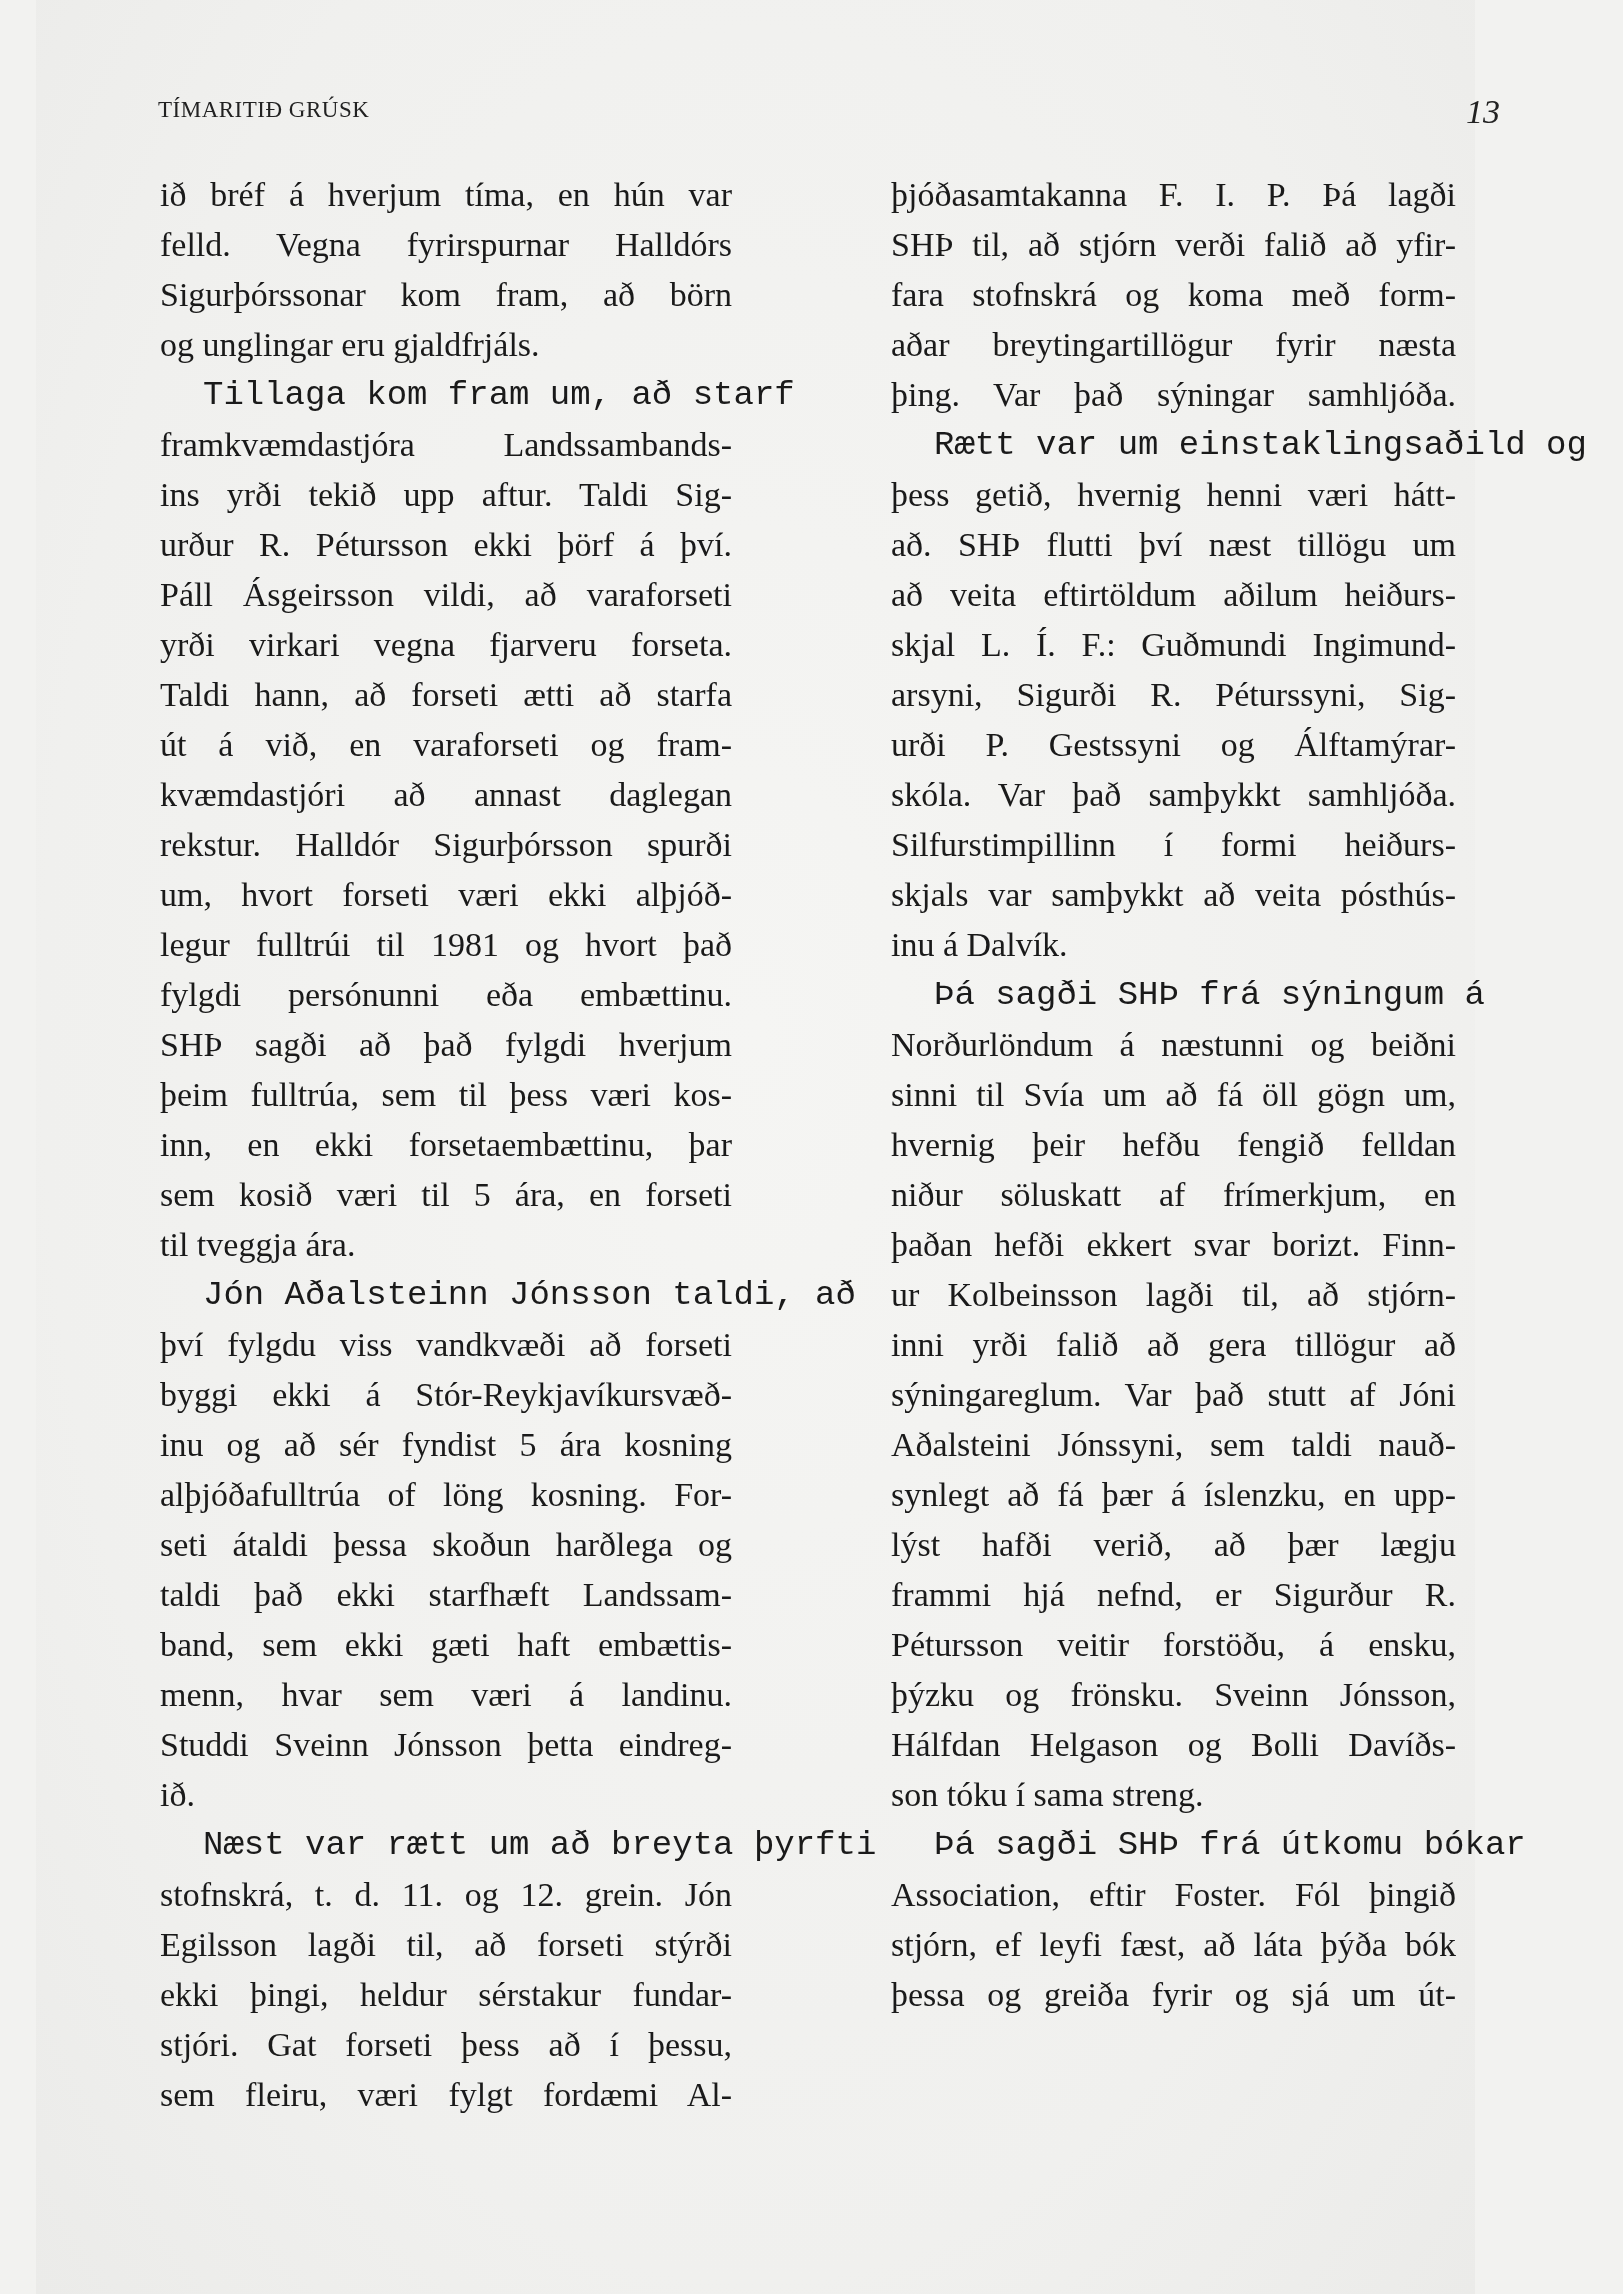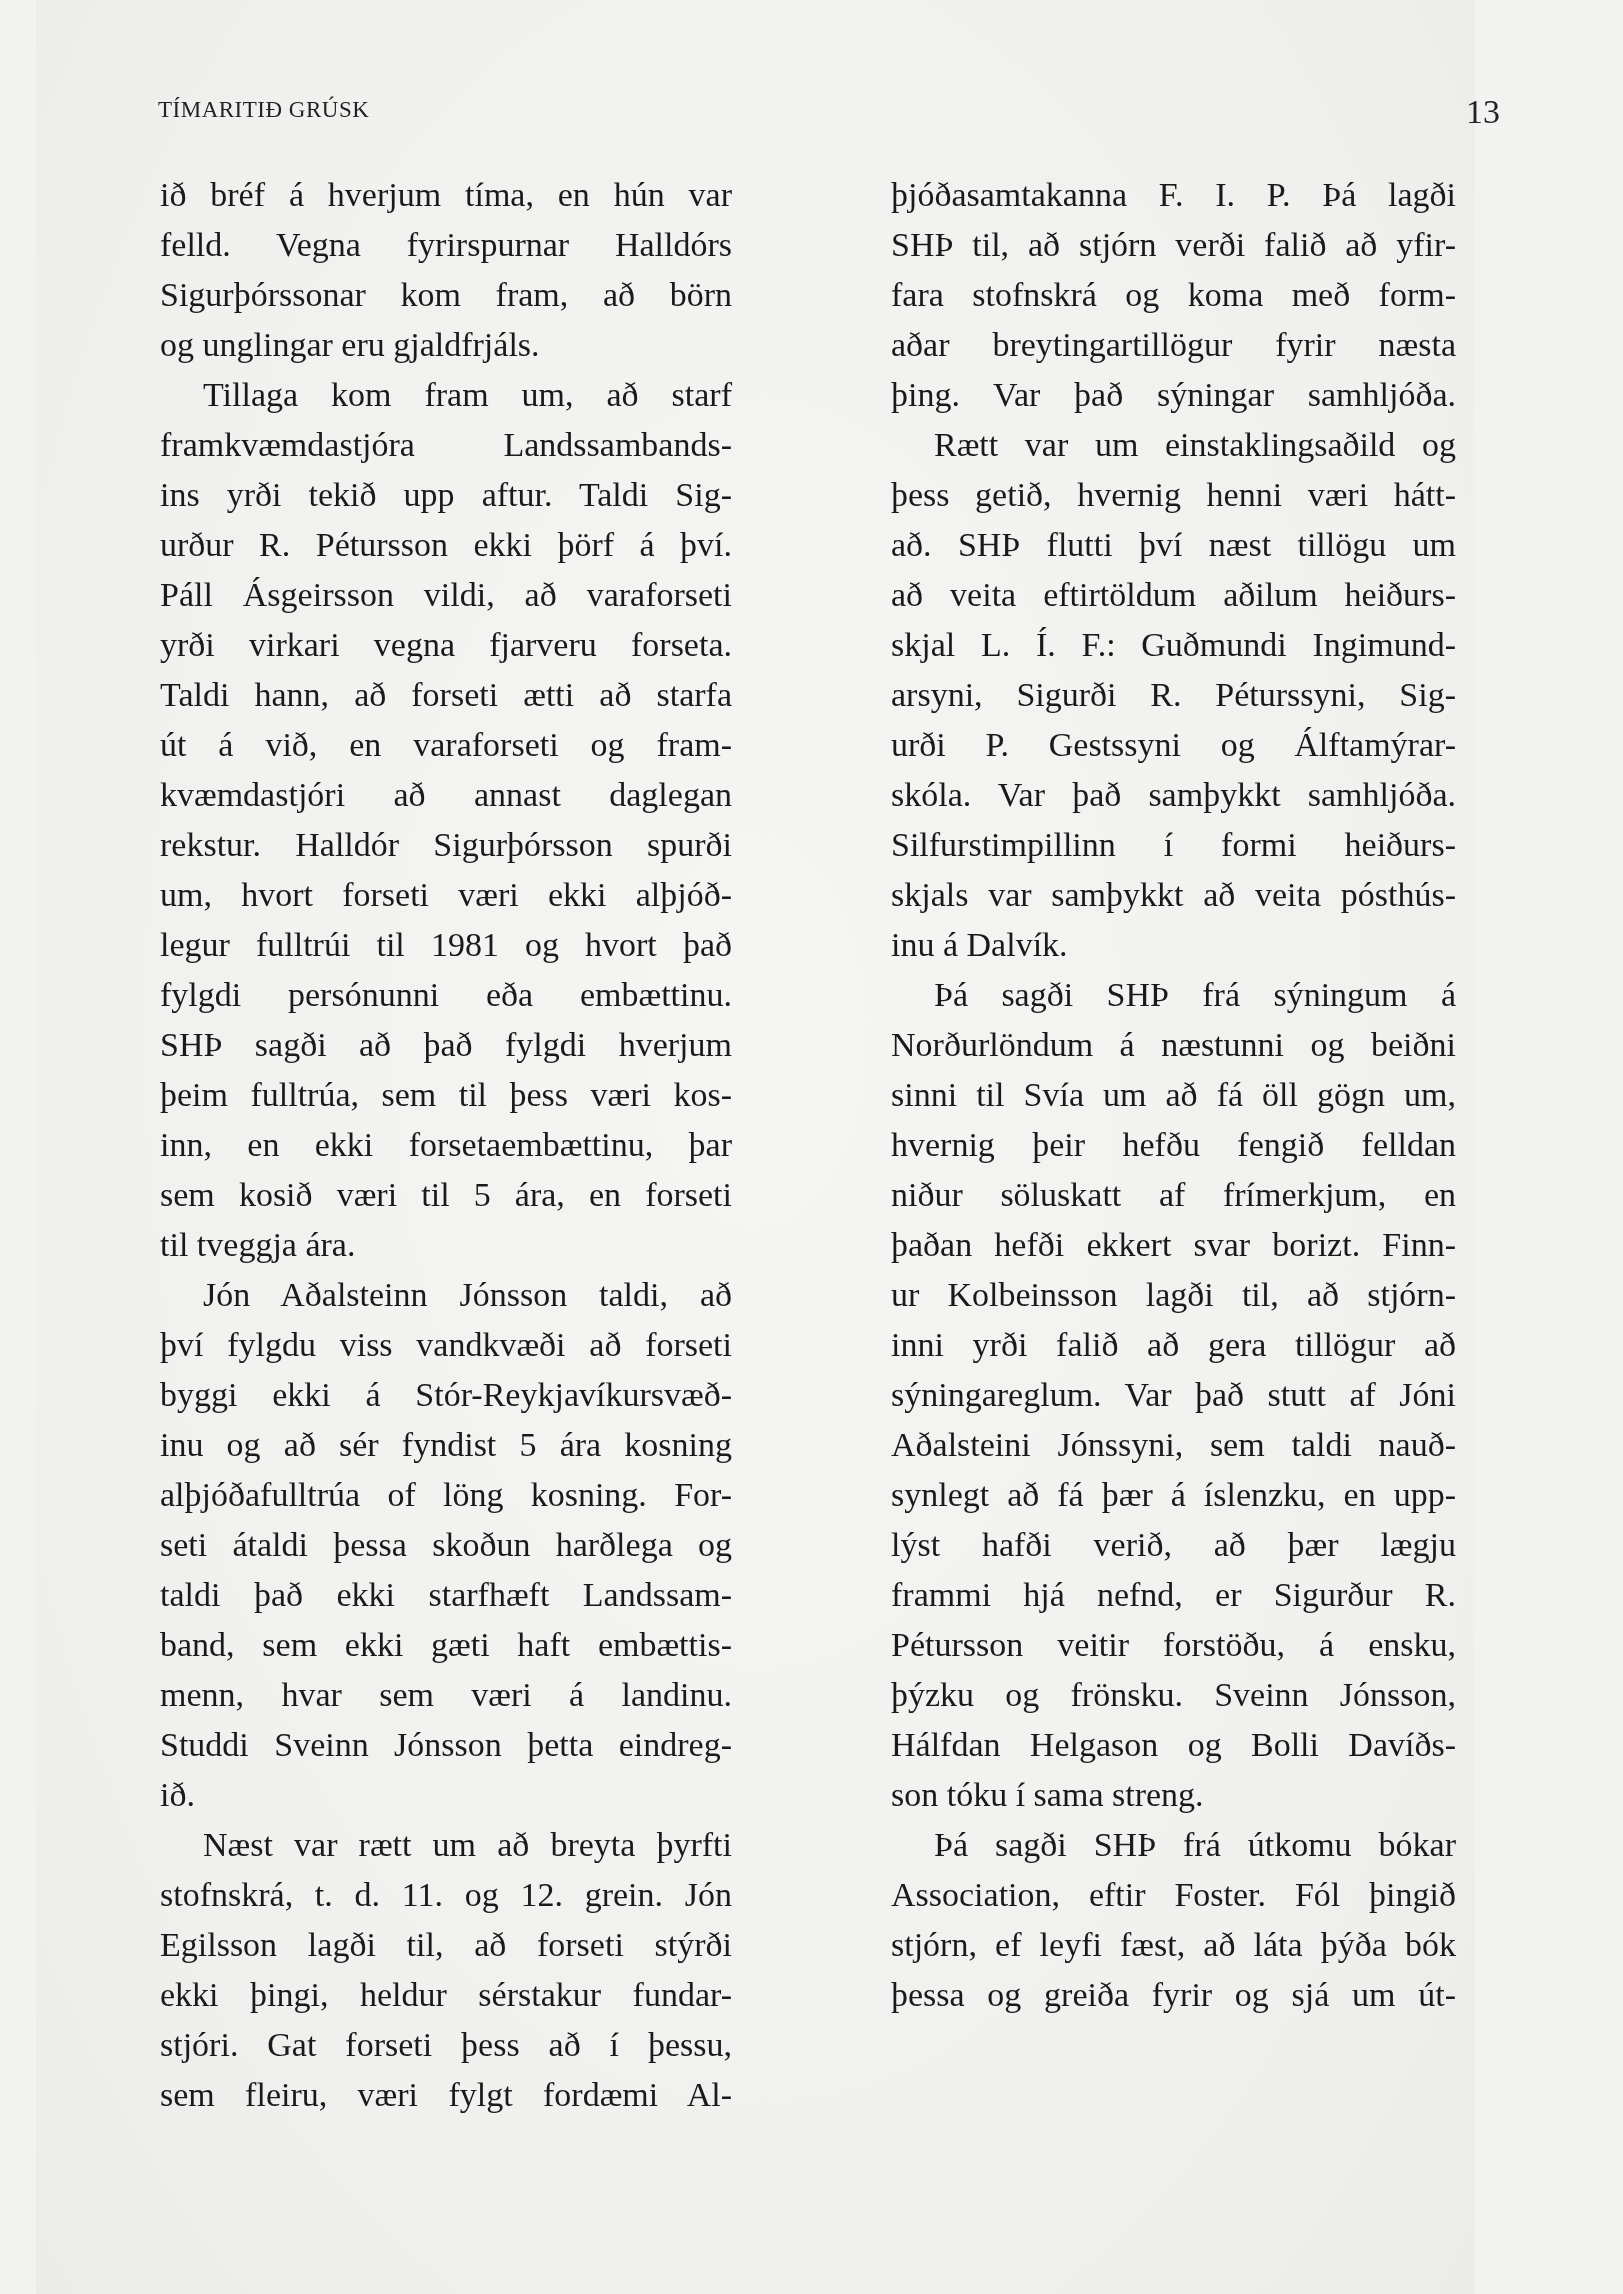--- a/index.html
+++ b/index.html
@@ -30,20 +30,21 @@
       letter-spacing: 0.5px;
       font-variant: small-caps;
       text-transform: uppercase;
       color: #222;
     }
     .page-number {
       position: absolute;
       left: 1430px;
       top: 93px;
       font-size: 34px;
+      font-style: italic;
       color: #222;
     }
     .column {
       position: absolute;
       top: 170px;
       width: 572px;
     }
     .column.left { left: 124px; }
     .column.right { left: 855px; width: 565px; }
     .line {
@@ -58,20 +59,21 @@
     }
     .line.last {
       text-align: center;
       text-align-last: left;
     }
     .line.indent {
       padding-left: 43px;
     }
     .line.indent.justify {
       width: calc(100% - 43px);
+      font-family: Liberation Mono, monospace;
     }
   </style>
 </head>
 <body>
 
 <div class="page">
   <div class="running-head">Tímaritið Grúsk</div>
   <div class="page-number">13</div>
 
   <div class="column left">

